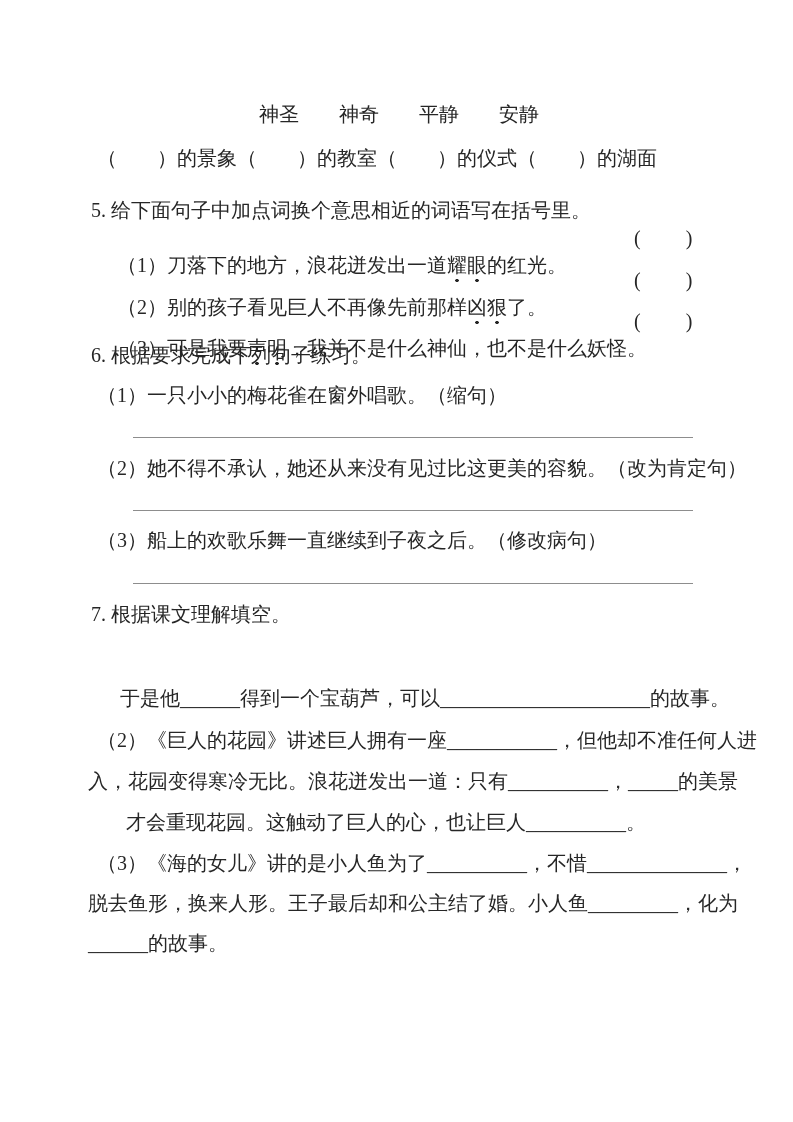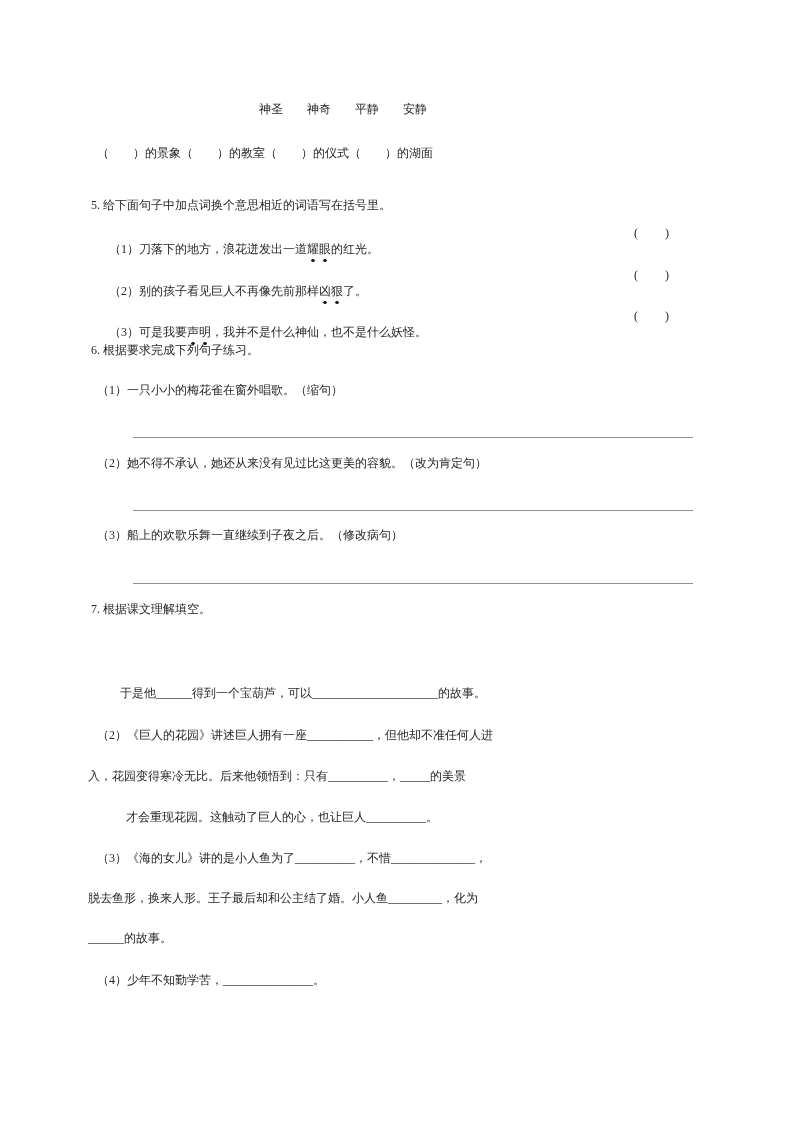--- a/index.html
+++ b/index.html
@@ -2,21 +2,21 @@
 <html><head>
 <meta charset="utf-8">
 <style>
   html, body { margin: 0; padding: 0; background: #ffffff; }
   .page {
     position: relative;
     width: 793px;
     height: 1047px;
     background: #ffffff;
     font-family: "Liberation Serif", "DejaVu Serif", serif;
-    font-size: 12px;
+    font-size: 20px;
     color: #262626;
     overflow: hidden;
   }
   .line {
     position: absolute;
     white-space: pre;
     line-height: 1.35;
   }
   .dotted {
     padding-bottom: 7px;
@@ -70,22 +70,21 @@
   <div class="answer-blank" style="top:510px;"></div>
 
   <div class="line" style="top:527px; left:97px;">（3）船上的欢歌乐舞一直继续到子夜之后。（修改病句）</div>
   <div class="answer-blank" style="top:583px;"></div>
 
   <div class="line" style="top:601px; left:91px;text-align:right;">7. 根据课文理解填空。</div>
 
   <div class="line" style="top:685px; left:88px;margin-left:32px;">于是他______得到一个宝葫芦，可以_____________________的故事。</div>
 
   <div class="line" style="top:727px; left:97px;">（2）《巨人的花园》讲述巨人拥有一座___________，但他却不准任何人进</div>
-  <div class="line" style="top:768px; left:88px;">入，花园变得寒冷无比。后来他领悟到：只有__________，_____的美景</div>
+  <div class="line" style="top:768px; left:88px;">入，花园变得寒冷无比。浪花迸发出一道：只有__________，_____的美景</div>
   <div class="line" style="top:809px; left:88px;margin-left:38px;">才会重现花园。这触动了巨人的心，也让巨人__________。</div>
 
   <div class="line" style="top:850px; left:97px;">（3）《海的女儿》讲的是小人鱼为了__________，不惜______________，</div>
   <div class="line" style="top:890px; left:88px;">脱去鱼形，换来人形。王子最后却和公主结了婚。小人鱼_________，化为</div>
   <div class="line" style="top:930px; left:88px;">______的故事。</div>
 
-  <div class="line" style="top:972px; left:97px;">（4）少年不知勤学苦，_______________。</div>
 
 </div>
 
 </body></html>

